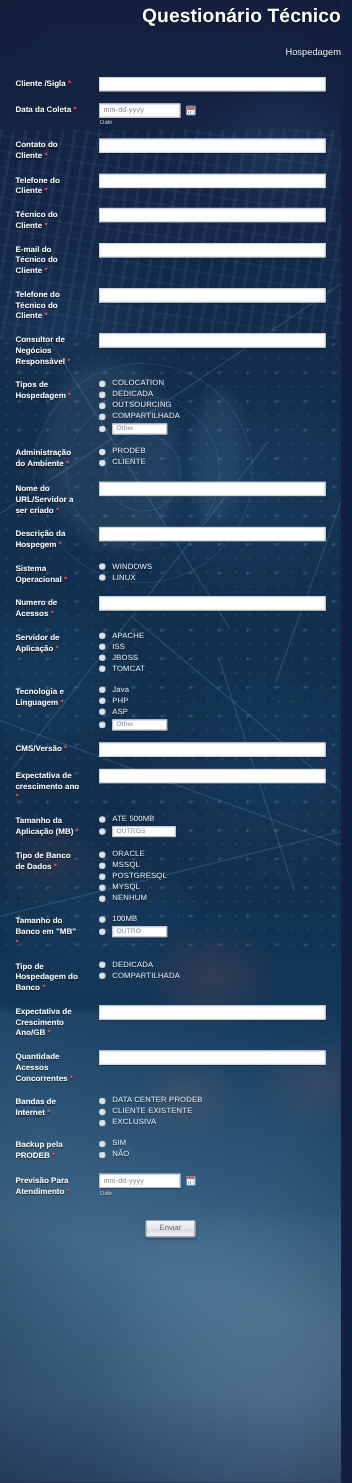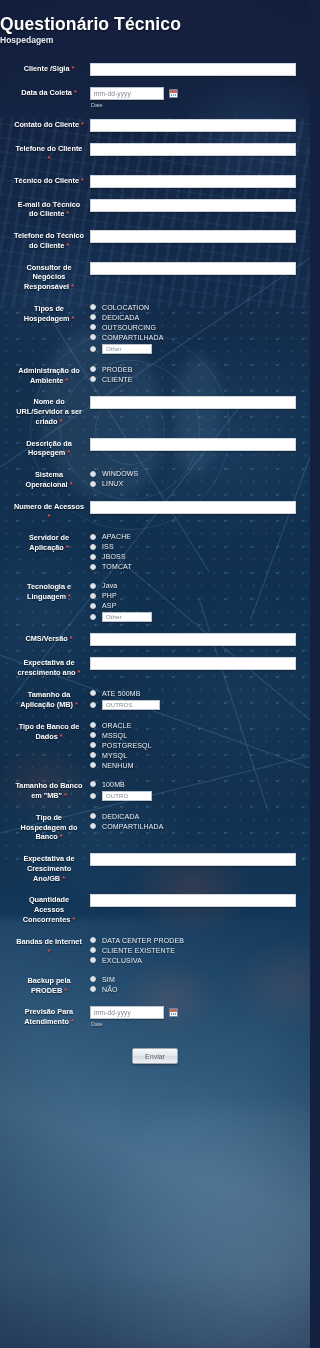--- a/index.html
+++ b/index.html
@@ -67,38 +67,36 @@
     background:radial-gradient(60% 120% at 75% 60%, rgba(160,195,222,.22), transparent 70%);
     filter:blur(8px);
   }
   .vignette{
     position:absolute; inset:0;
     background:radial-gradient(120% 80% at 50% 40%, transparent 55%, rgba(8,16,34,.45) 100%);
   }
 
   
   #page { position:relative; z-index:2; }
-  .header { padding-top:14px; text-align:left; }
+  .header { padding-top:4px; text-align:right; }
   .title {
     color:#ffffff; font-size:17.5px; font-weight:bold; letter-spacing:.1px;
     text-shadow:0 1px 2px rgba(0,0,0,.55);
   }
   .subtitle {
-    color:#e9eef5; font-size:8.5px; margin-top:0;
+    color:#e9eef5; font-size:8.5px; margin-top:17px;
     text-shadow:0 1px 2px rgba(0,0,0,.5);
-    font-weight:bold;
   }
 
   .form { margin-top:18px; }
   .row { display:flex; align-items:flex-start; padding:0 14px; margin-bottom:11px; }
   .lbl {
-    width:76px; flex:0 0 76px; padding-right:6px; padding-top:1px;
+    width:76px; flex:0 0 76px; padding-right:16px; padding-top:1px;
     color:#ffffff; font-size:7.3px; font-weight:bold; line-height:1.34;
     text-shadow:0 1px 1px rgba(0,0,0,.6);
-    text-align:center;
   }
   .req { color:#ff4d4d; font-weight:bold; }
   .ctl { flex:1 1 auto; min-width:0; }
 
   .txt {
     display:block; width:100%; height:13px;
     background:#ffffff; border:1px solid #cfd6de; border-radius:0;
     box-shadow:0 1px 1px rgba(0,0,0,.25);
   }
   .txt.narrow { width:91px; }

